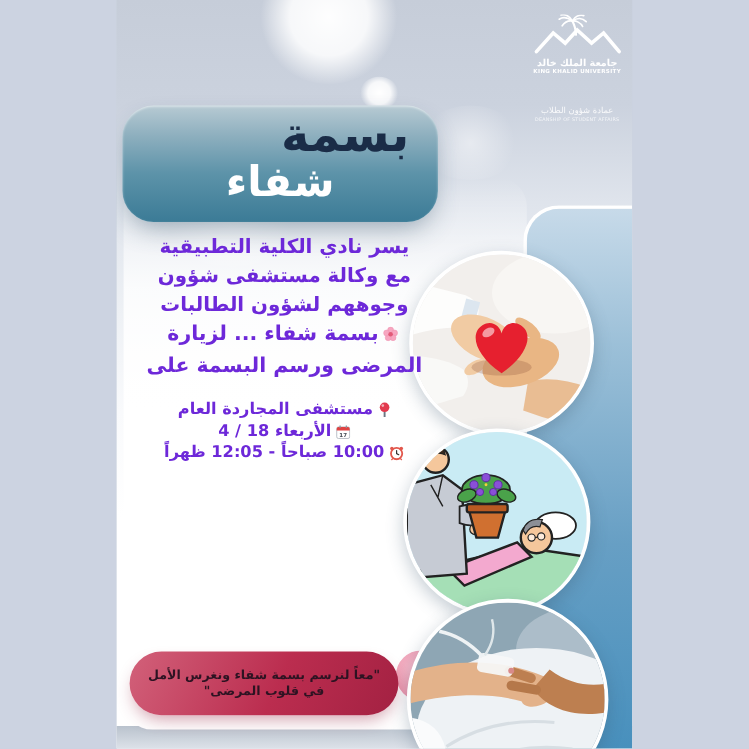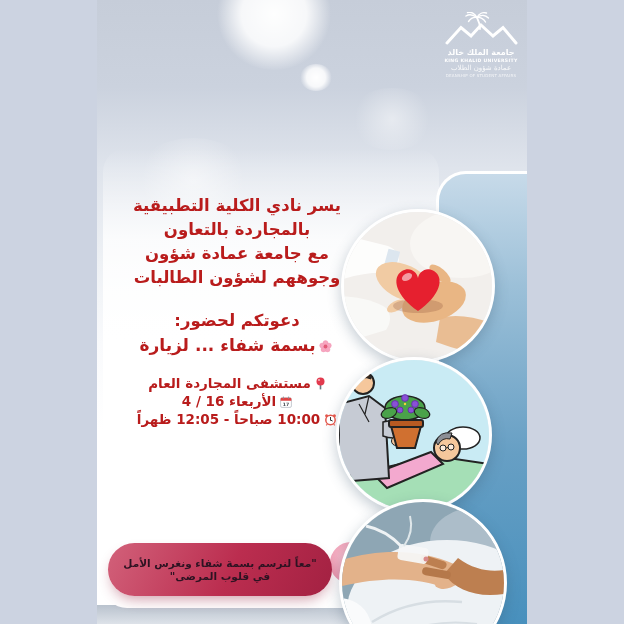--- a/index.html
+++ b/index.html
@@ -22,23 +22,23 @@
       background:linear-gradient(180deg,#c7dae9 0%,#9cc0d8 25%,#679fc4 62%,#4890bd 100%);}
   .title-badge{position:absolute;left:5px;top:88px;width:263px;height:97px;border-radius:26px;z-index:6;
       background:linear-gradient(180deg,#b7cad3 0%,#8fb0bf 25%,#5d93a9 58%,#3b7b96 100%);
       box-shadow:0 10px 22px -6px rgba(40,70,95,.45), inset 0 1px 2px rgba(255,255,255,.55);}
   .title-badge .t1{position:absolute;right:24px;top:2px;font-size:40px;font-weight:bold;color:#1a2c47;}
   .title-badge .t2{position:absolute;left:0;right:0;top:44px;text-align:center;font-size:35px;font-weight:bold;color:#ffffff;}
   .kku-logo{position:absolute;left:338px;top:12px;width:92px;text-align:center;color:#fff;z-index:6;}
   .kku-logo svg{display:block;margin:0 auto;}
   .kku-logo .ar1{font-size:8px;font-weight:bold;line-height:10px;}
   .kku-logo .en1{font-size:4.6px;font-weight:bold;letter-spacing:.3px;line-height:6px;}
-  .kku-logo .ar2{font-size:7px;line-height:9px;opacity:.88;}
+  .kku-logo .ar2{font-size:7px;line-height:9px;opacity:.88;margin-top:24px;}
   .kku-logo .en2{font-size:4px;letter-spacing:.2px;line-height:5px;opacity:.78;}
-  .content{position:absolute;left:8px;top:194px;width:264px;text-align:center;direction:rtl;color:#b91c1c;font-weight:bold;z-index:6;}
+  .content{position:absolute;left:8px;top:194px;width:264px;text-align:center;direction:rtl;color:#6d28d9;font-weight:bold;z-index:6;}
   .intro div{font-size:16.5px;line-height:24px;}
   .invite{margin-top:19px;font-size:16.5px;line-height:24px;}
   .event{font-size:17px;line-height:25px;}
   .event .fl{display:inline-block;vertical-align:-2px;margin:0 3px;}
   .details{margin-top:15px;font-size:13.5px;line-height:17px;}
   .drow{display:flex;justify-content:center;align-items:center;gap:4px;direction:rtl;margin-top:1px;}
   .drow svg{flex:0 0 auto;}
   .circle{position:absolute;border:3px solid #fff;border-radius:50%;overflow:hidden;z-index:5;
       box-shadow:0 5px 14px rgba(60,85,110,.30);background:#eef0f2;}
   .circle svg{display:block;width:100%;height:100%;}
@@ -80,65 +80,68 @@
           <path d="M36,5.5 C39,5 43,7 44.5,10" stroke-width="1.4"></path>
           <path d="M6,31 L20,15.5 L30,24 L40,13 L52,24 L62,15.5 L75,31" stroke-width="3" stroke-linejoin="miter"></path>
         </g>
       </svg>
       <div class="ar1" dir="rtl">جامعة الملك خالد</div>
       <div class="en1">KING KHALID UNIVERSITY</div>
       <div class="ar2" dir="rtl">عمادة شؤون الطلاب</div>
       <div class="en2">DEANSHIP OF STUDENT AFFAIRS</div>
     </div>
 
+    <div class="title-badge">
+      <div class="t1">بسمة</div>
+      <div class="t2">شفاء</div>
+    </div>
 
     <div class="content">
       <div class="intro">
         <div>يسر نادي الكلية التطبيقية</div>
-        <div>بالمجاردة بالتعاون</div>
-        <div>مع جامعة عمادة شؤون</div>
+        <div>مع وكالة مستشفى شؤون</div>
         <div>وجوههم لشؤون الطالبات</div>
       </div>
-      <div class="invite">دعوتكم لحضور:</div>
 
       <div class="event">
         <div>
           <span class="fl">
             <svg width="13" height="13" viewBox="0 0 13 13">
               <g fill="#f7a6c0" stroke="#ef8fae" stroke-width=".4">
                 <circle cx="6.5" cy="3.1" r="2.5"></circle>
                   <circle cx="9.8" cy="5.5" r="2.5"></circle>
                 <circle cx="8.5" cy="9.4" r="2.5"></circle>
                   <circle cx="4.5" cy="9.4" r="2.5"></circle>
                 <circle cx="3.2" cy="5.5" r="2.5"></circle>
               </g>
               <circle cx="6.5" cy="6.5" r="1.9" fill="#e25a78"></circle>
             </svg>
           </span><span>بسمة شفاء ... لزيارة</span>
         </div>
+        <div>المرضى ورسم البسمة على</div>
       </div>
 
       <div class="details">
         <div class="drow">
           <svg width="11" height="13" viewBox="0 0 11 13">
             <line x1="5.5" y1="8" x2="5.5" y2="12.4" stroke="#6b7682" stroke-width="1.6"></line>
             <circle cx="5.5" cy="4.4" r="4" fill="#e23a4e"></circle>
             <circle cx="4" cy="3" r="1.1" fill="rgba(255,255,255,.6)"></circle>
           </svg>
           <span>مستشفى المجاردة العام</span>
         </div>
         <div class="drow">
           <svg width="12" height="12" viewBox="0 0 12 12">
             <rect x="0.6" y="1.8" width="10.8" height="9.6" rx="1.4" fill="#ffffff" stroke="#aeb5bd" stroke-width=".7"></rect>
             <path d="M0.6,3.2 a1.4,1.4 0 0 1 1.4,-1.4 h8 a1.4,1.4 0 0 1 1.4,1.4 v1.6 h-10.8 Z" fill="#e04343"></path>
             <line x1="3.4" y1="0.6" x2="3.4" y2="2.6" stroke="#8d949c" stroke-width="1"></line>
             <line x1="8.6" y1="0.6" x2="8.6" y2="2.6" stroke="#8d949c" stroke-width="1"></line>
             <text x="6" y="10" font-size="4.6" font-weight="bold" fill="#444a52" text-anchor="middle" font-family="DejaVu Sans, sans-serif">17</text>
           </svg>
-          <span>الأربعاء 16 / 4</span>
+          <span>الأربعاء 18 / 4</span>
         </div>
         <div class="drow">
           <svg width="13" height="13" viewBox="0 0 13 13">
             <circle cx="2.6" cy="2.7" r="1.5" fill="#e2574c"></circle>
             <circle cx="10.4" cy="2.7" r="1.5" fill="#e2574c"></circle>
             <line x1="3.4" y1="11" x2="2.2" y2="12.4" stroke="#e2574c" stroke-width="1.1"></line>
             <line x1="9.6" y1="11" x2="10.8" y2="12.4" stroke="#e2574c" stroke-width="1.1"></line>
             <circle cx="6.5" cy="7" r="4.7" fill="#ffffff" stroke="#e2574c" stroke-width="1.5"></circle>
             <path d="M6.5,7 L6.5,4.4 M6.5,7 L8.3,7.9" stroke="#333" stroke-width="1" stroke-linecap="round" fill="none"></path>
           </svg>

